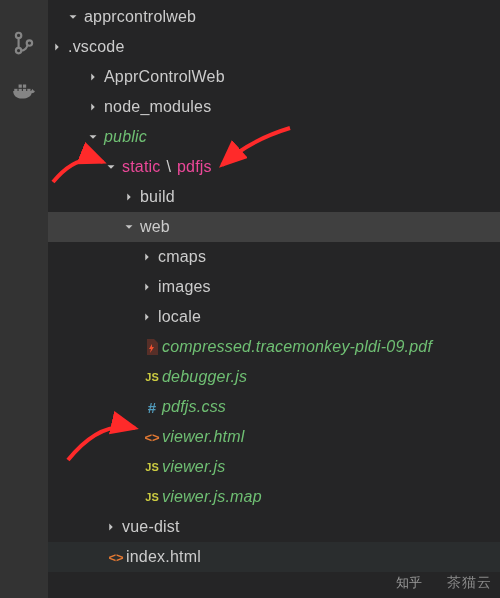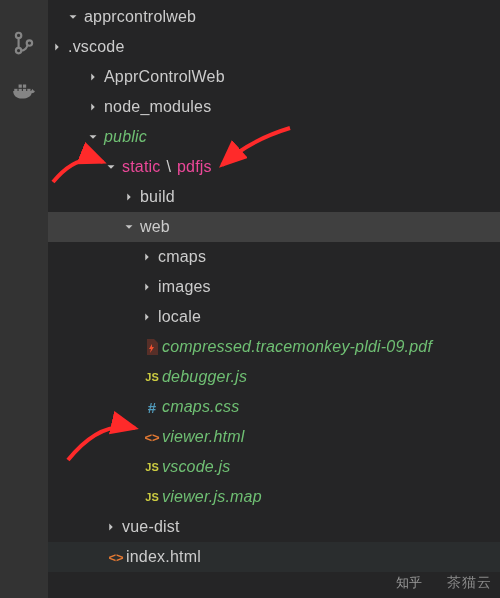--- a/index.html
+++ b/index.html
@@ -226,31 +226,31 @@
     <span class="lbl">compressed.tracemonkey-pldi-09.pdf</span>
   </div>
 
   <div class="row green" style="padding-left:94px">
     <span class="ficon" style="color:#cbcb41">JS</span>
     <span class="lbl">debugger.js</span>
   </div>
 
   <div class="row green" style="padding-left:94px">
     <span class="ficon" style="color:#519aba;font-size:15px">#</span>
-    <span class="lbl">cmaps.css</span>
+    <span class="lbl">pdfjs.css</span>
   </div>
 
   <div class="row green" style="padding-left:94px">
     <span class="ficon" style="color:#e37933;font-size:13px">&lt;&gt;</span>
     <span class="lbl">viewer.html</span>
   </div>
 
   <div class="row green" style="padding-left:94px">
     <span class="ficon" style="color:#cbcb41">JS</span>
-    <span class="lbl">vscode.js</span>
+    <span class="lbl">viewer.js</span>
   </div>
 
   <div class="row green" style="padding-left:94px">
     <span class="ficon" style="color:#cbcb41">JS</span>
     <span class="lbl">viewer.js.map</span>
   </div>
 
   <div class="row" style="padding-left:54px">
     <span class="twisty">
         <svg viewBox="0 0 16 16" fill="currentColor">

